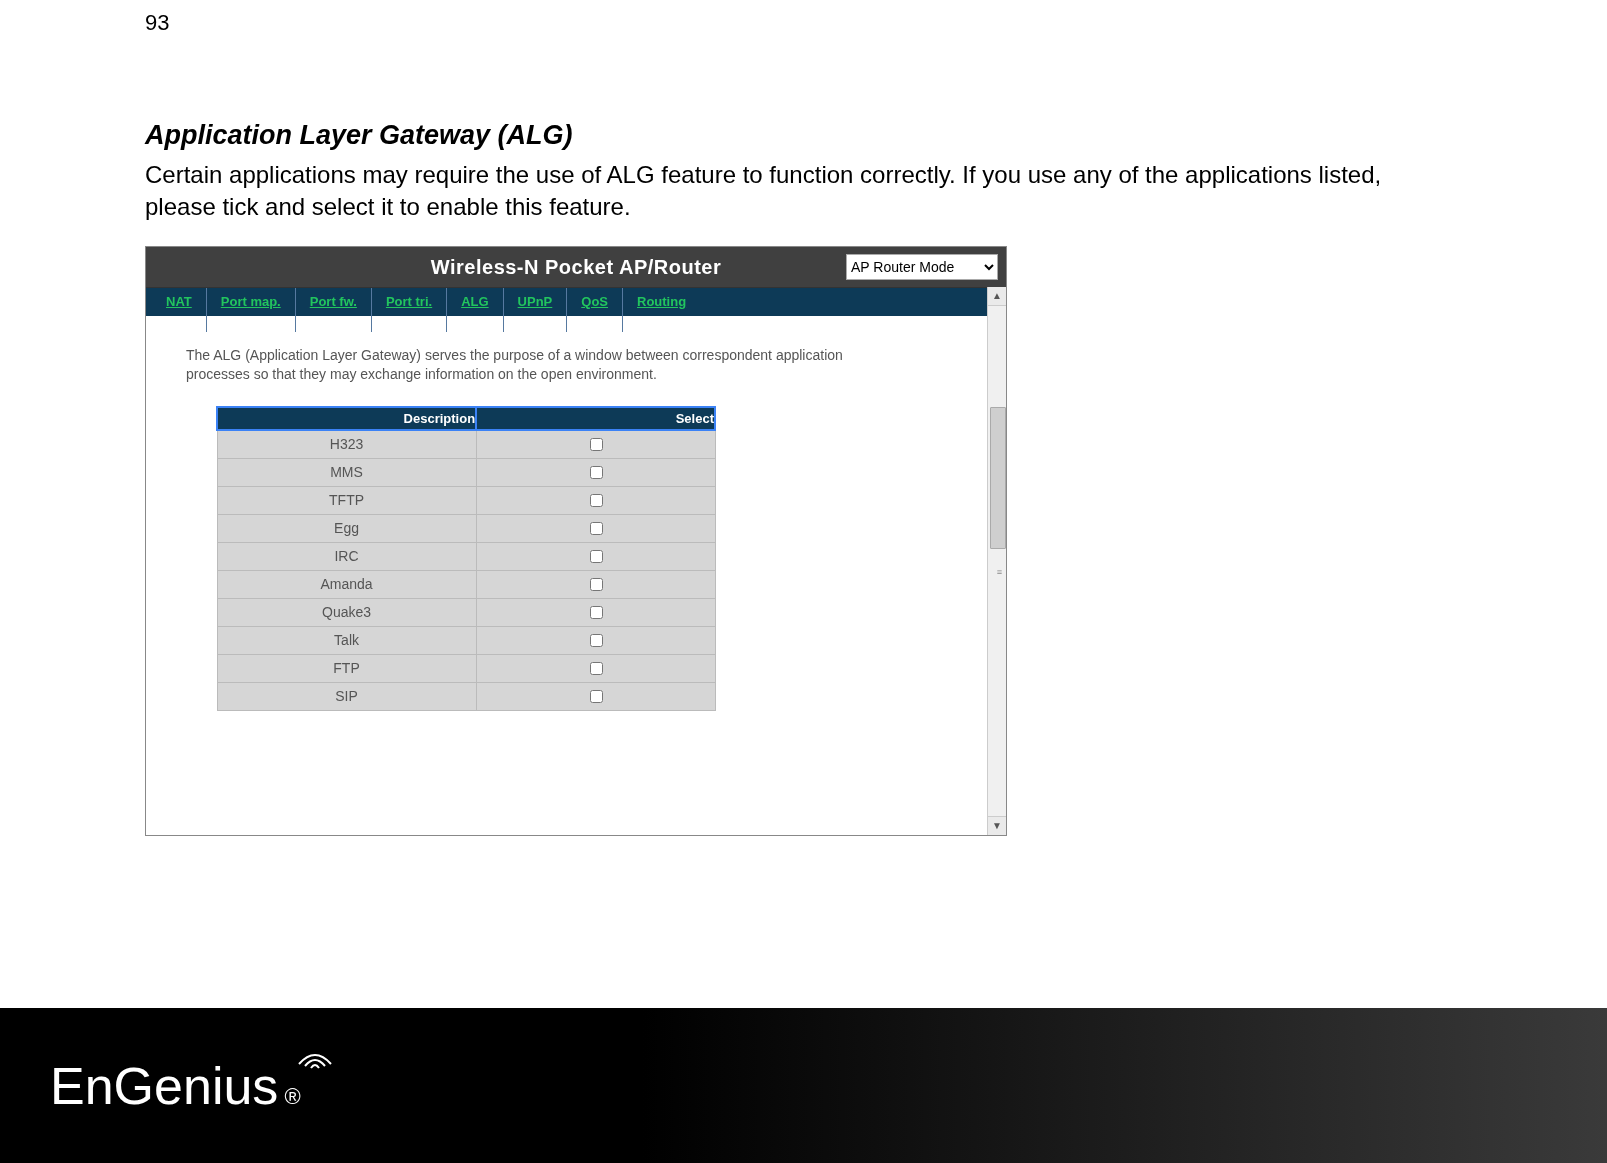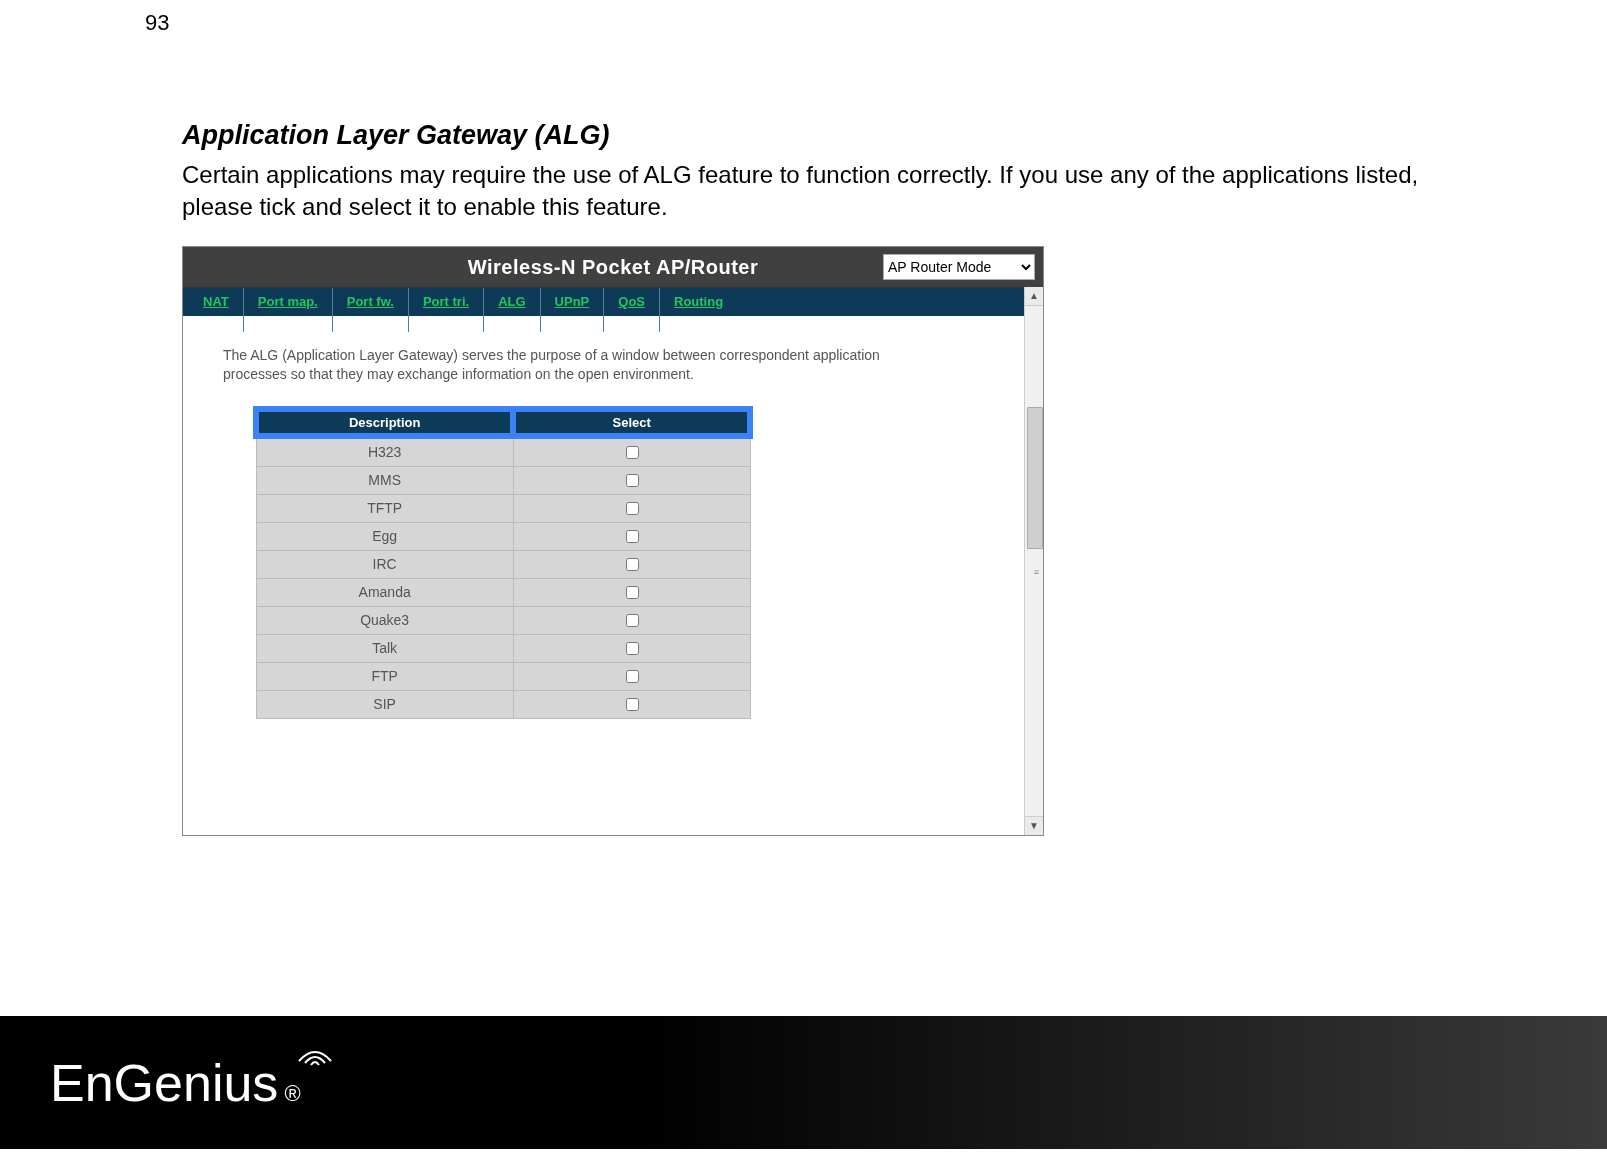--- a/index.html
+++ b/index.html
@@ -17,21 +17,20 @@
     top: 10px;
     left: 145px;
     font-size: 22px;
     color: #000;
   }
   .content-area {
     position: absolute;
     left: 145px;
     top: 120px;
     width: 1300px;
-    margin-left: 37px;
   }
   .section-title {
     font-style: italic;
     font-weight: bold;
     font-size: 27px;
     color: #000;
     margin-bottom: 8px;
   }
   .section-body {
     font-size: 24px;
@@ -110,21 +109,22 @@
     width: 500px;
     margin-left: 30px;
     border-collapse: collapse;
   }
   .alg-table th {
     background: #0d3a57;
     color: #fff;
     font-weight: bold;
     font-size: 13px;
     padding: 3px 0;
-    border: 6px solid #3b82f6;
+    border: 2px solid #3b82f6;
+    text-align: right;
   }
   .alg-table th.col-desc { width: 260px; }
   .alg-table th.col-sel  { width: 240px; }
   .alg-table td {
     background: #d6d6d6;
     text-align: center;
     color: #555;
     font-size: 14px;
     padding: 4px 0;
     border: 1px solid #bbb;
@@ -167,24 +167,24 @@
   .scroll-grip {
     position: absolute;
     right: 4px;
     top: 280px;
     font-size: 9px;
     color: #888;
   }
 
   .footer-bar {
     position: absolute;
-    bottom: 14px;
+    bottom: 0;
     left: 0;
     width: 1607px;
-    height: 133px;
+    height: 155px;
     background: linear-gradient(to right, #000 0%, #000 40%, #3a3a3a 100%);
     display: flex;
     align-items: center;
   }
   .brand-logo {
     margin-left: 50px;
     display: flex;
     align-items: baseline;
     color: #fff;
     position: relative;

